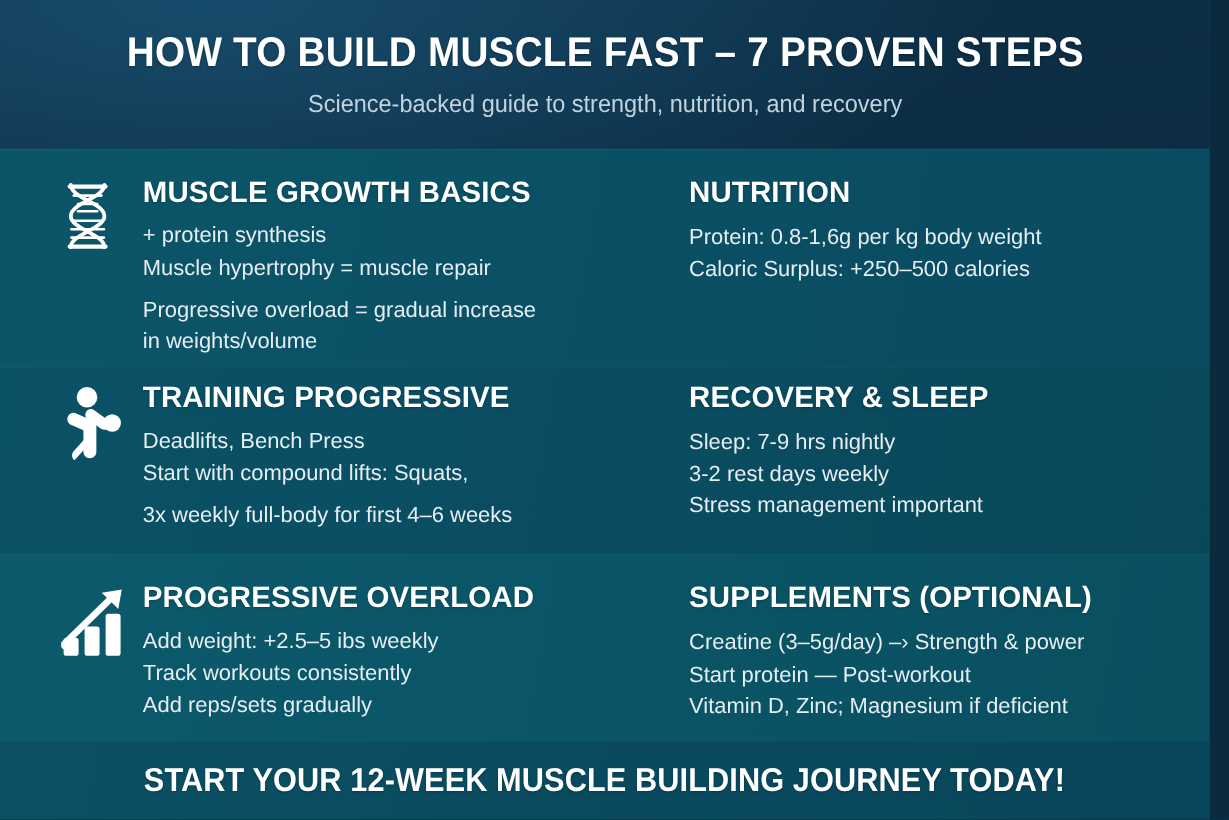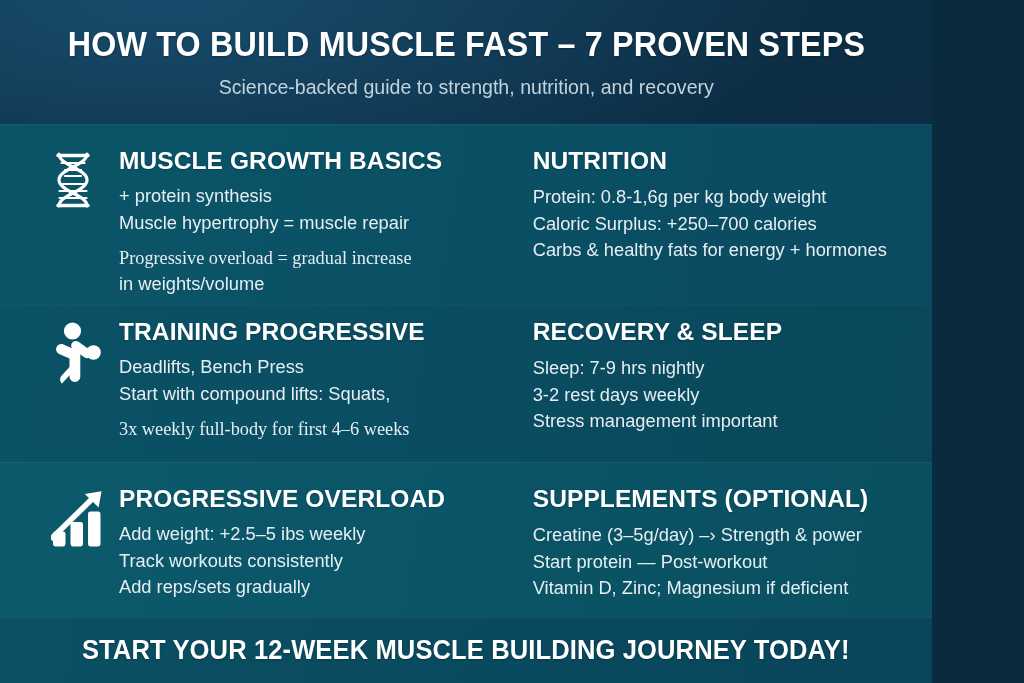--- a/index.html
+++ b/index.html
@@ -7,21 +7,21 @@
     padding: 0;
     background: #0a2a3d;
   }
   body {
     font-family: "Liberation Sans", sans-serif;
     -webkit-font-smoothing: antialiased;
   }
 
   #infographic {
     position: relative;
-    width: 932px;
+    width: 1008px;
     height: 683px;
     overflow: hidden;
     background: #0a5066;
     display: flex;
     flex-direction: column;
   }
 
   
   .header {
     position: relative;
@@ -128,21 +128,21 @@
   }
   .sec-body { margin: 0; }
   .sec-line {
     font-size: 18.3px;
     font-weight: 400;
     color: #e6eef2;
     line-height: 1.43;
     margin: 0;
     white-space: nowrap;
   }
-  .line-gap { margin-top: 9px; font-family: Liberation Serif, serif; }
+  .line-gap { margin-top: 9px; }
 
   
   .col-right .sec-title { margin-bottom: 11px; }
 
   
   .footer {
     flex: 1 1 auto;
     background: linear-gradient(100deg, #0b5064 0%, #0a4a5e 50%, #094characters 100%);
     background: linear-gradient(100deg, #0b5064 0%, #0a4a5e 50%, #09455a 100%);
     display: flex;
@@ -206,22 +206,21 @@
           <p class="sec-line">in weights/volume</p>
         </div>
       </div>
     </div>
 
     <div class="col col-right">
       <div class="text-slot">
         <h2 class="sec-title">NUTRITION</h2>
         <div class="sec-body">
           <p class="sec-line">Protein: 0.8-1,6g per kg body weight</p>
-          <p class="sec-line">Caloric Surplus: +250–700 calories</p>
-          <p class="sec-line">Carbs &amp; healthy fats for energy + hormones</p>
+          <p class="sec-line">Caloric Surplus: +250–500 calories</p>
         </div>
       </div>
     </div>
 
   </div>
 
   <div class="band band-2">
 
     <div class="col col-left">
       <div class="icon-slot">

